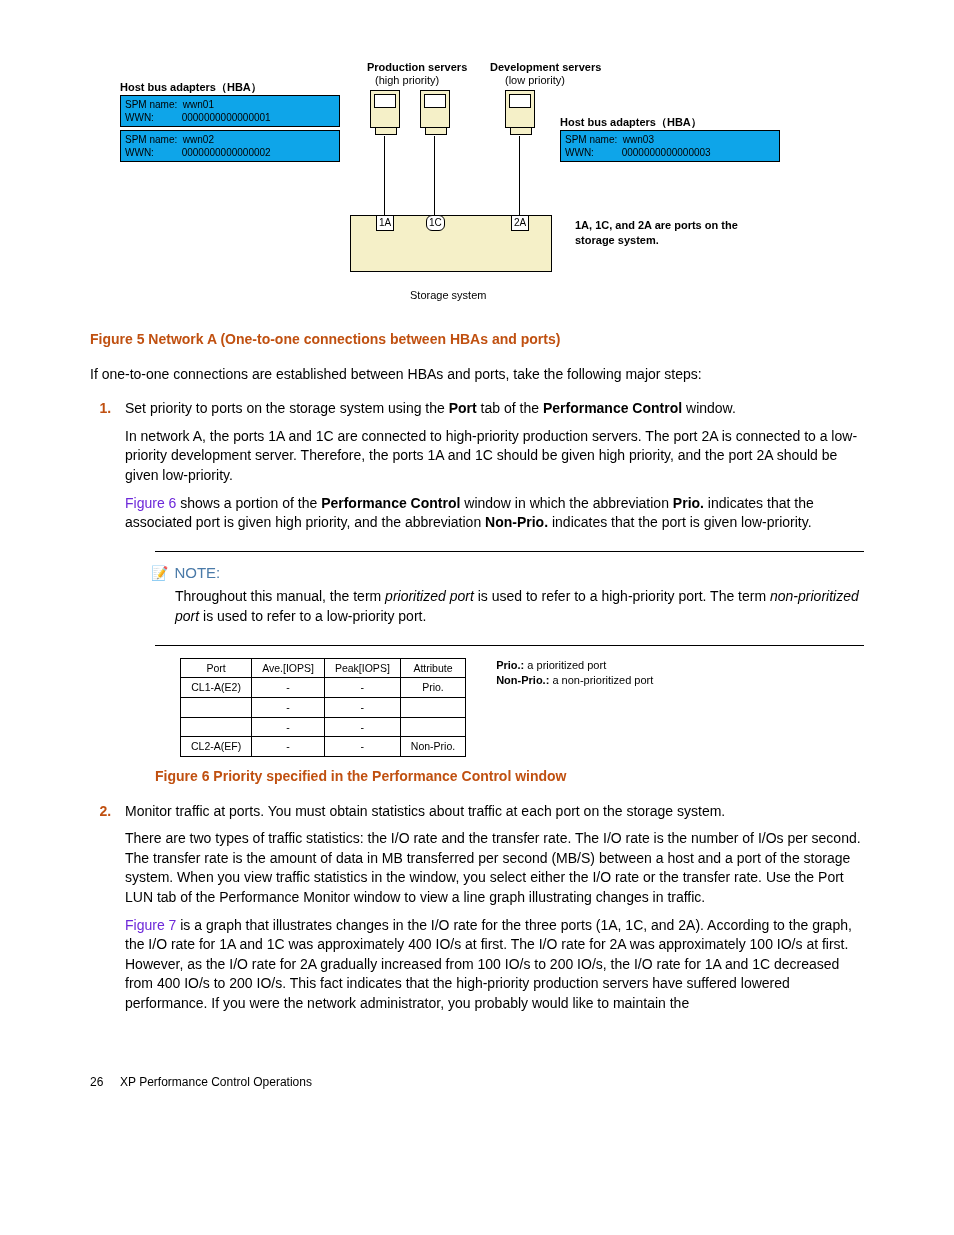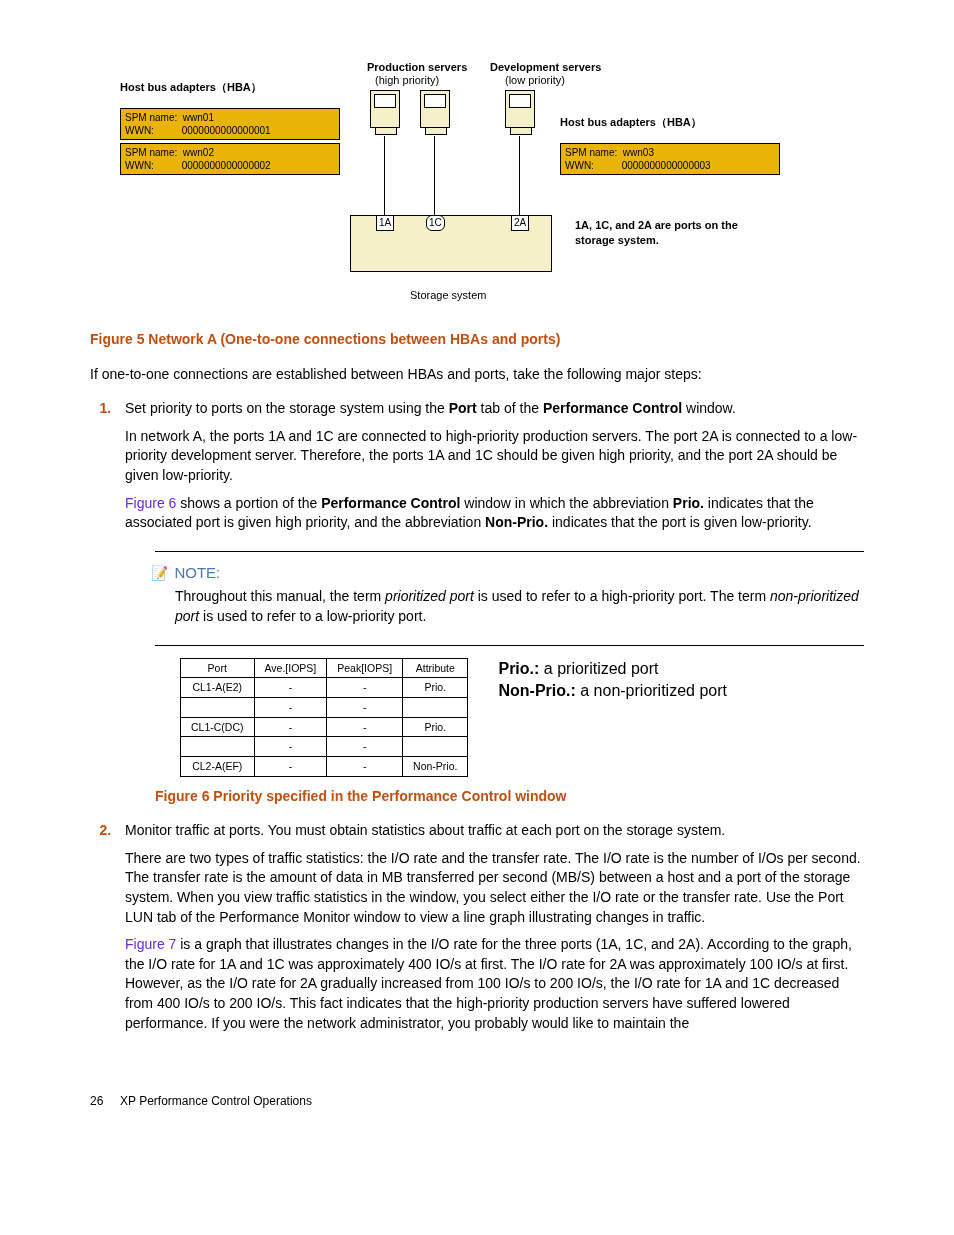--- a/index.html
+++ b/index.html
@@ -21,25 +21,24 @@
   .dlabel {
     position: absolute;
     font-size: 11px;
     font-weight: bold;
     white-space: nowrap;
   }
   .dlabel.normal { font-weight: normal; }
   .hba-box {
     position: absolute;
     border: 1px solid #000;
-    background: #eab308;
+    background: #0ea5e9;
     font-size: 10px;
     padding: 2px 4px;
     line-height: 1.3;
-    margin-top: 13px;
   }
   .server-icon {
     position: absolute;
     width: 28px;
     height: 36px;
     background: #f5f0c8;
     border: 1px solid #000;
   }
   .server-icon::before {
     content: '';
@@ -109,21 +108,21 @@
   table.priority-table {
     border-collapse: collapse;
     font-size: 10.5px;
   }
   table.priority-table th, table.priority-table td {
     border: 1px solid #000;
     padding: 2px 10px;
     text-align: center;
     font-weight: normal;
   }
-  .legend { font-size: 16px; margin-left: 30px; }
+  .legend { font-size: 11px; margin-left: 30px; }
   .footer {
     font-size: 12px;
     margin-top: 60px;
   }
 </style>
 </head>
 <body>
 
 <div class="diagram">
   <div class="dlabel" style="left:0; top:20px;">Host bus adapters（HBA）</div>
@@ -207,26 +206,20 @@
               <td>-</td>
               <td>Prio.</td>
             </tr>
         <tr>
               <td></td>
               <td>-</td>
               <td>-</td>
               <td></td>
             </tr>
         <tr>
-              <td>CL1-C(DC)</td>
-              <td>-</td>
-              <td>-</td>
-              <td>Prio.</td>
-            </tr>
-        <tr>
               <td></td>
               <td>-</td>
               <td>-</td>
               <td></td>
             </tr>
         <tr>
               <td>CL2-A(EF)</td>
               <td>-</td>
               <td>-</td>
               <td>Non-Prio.</td>

